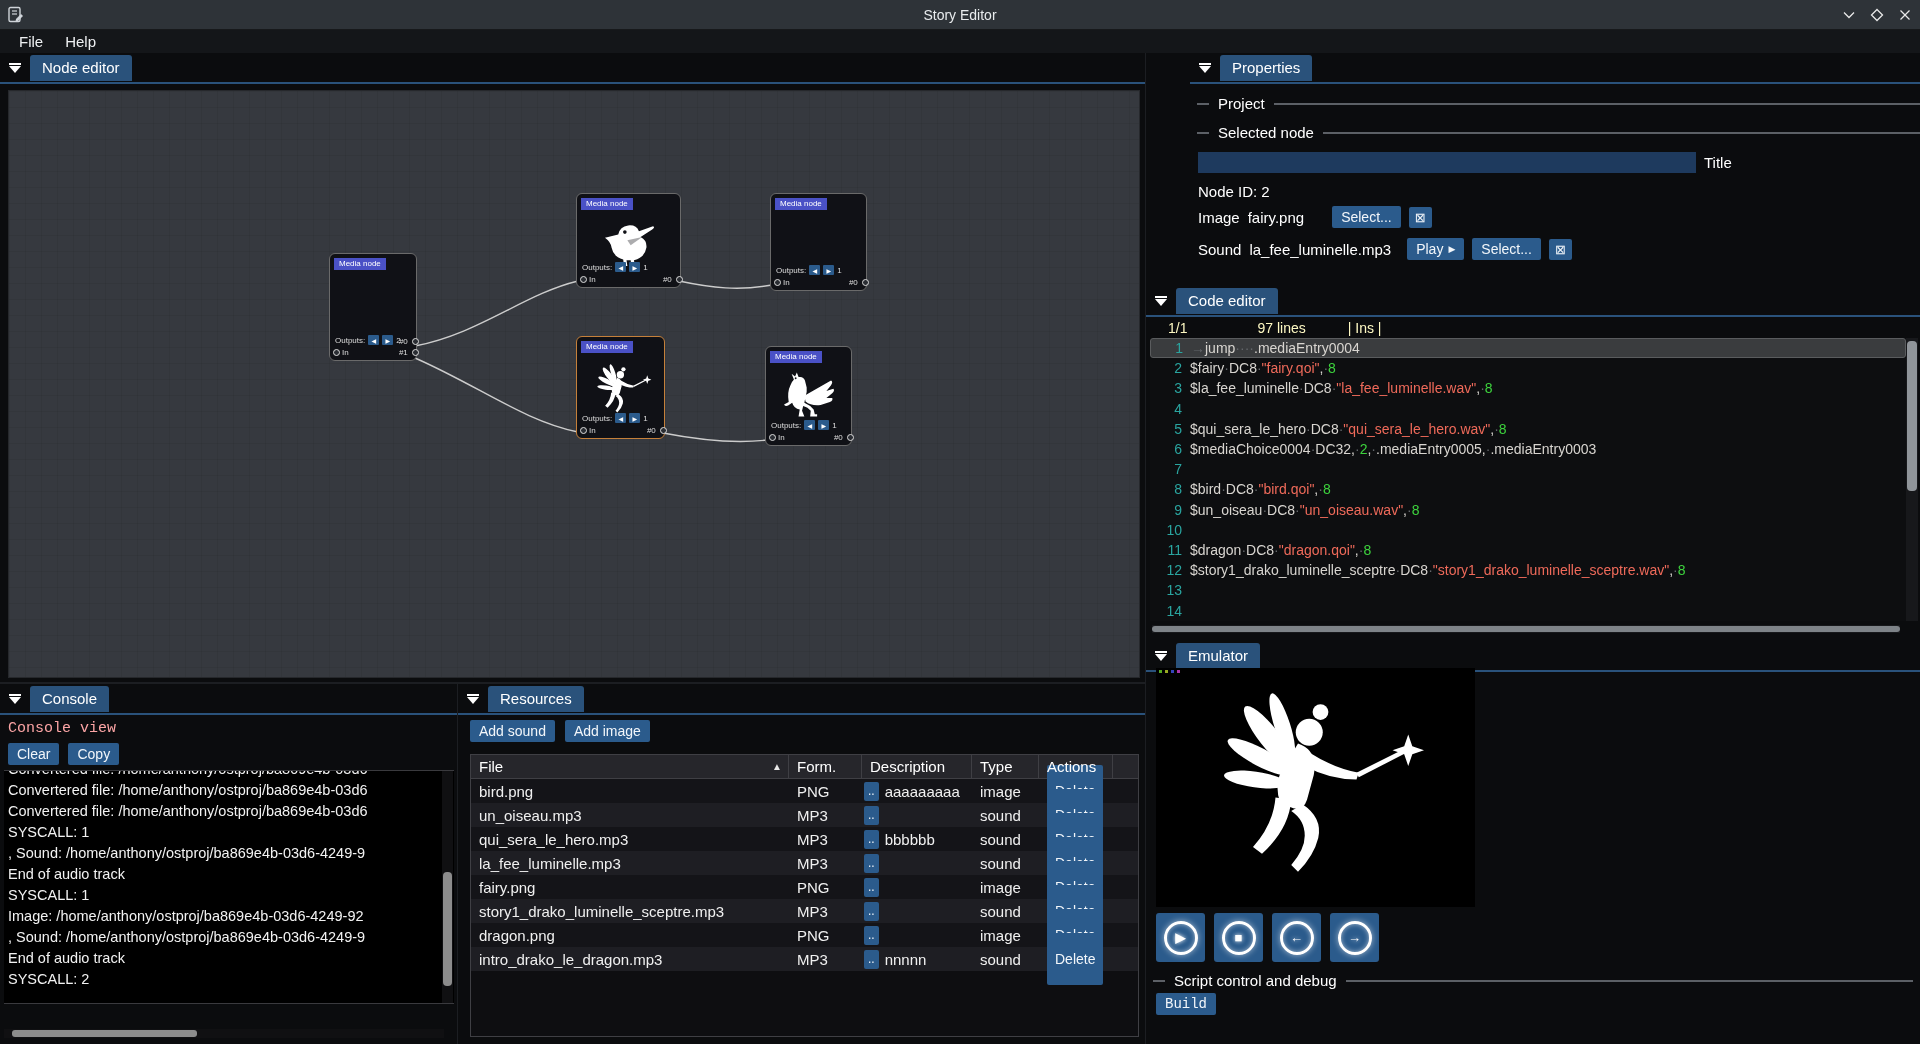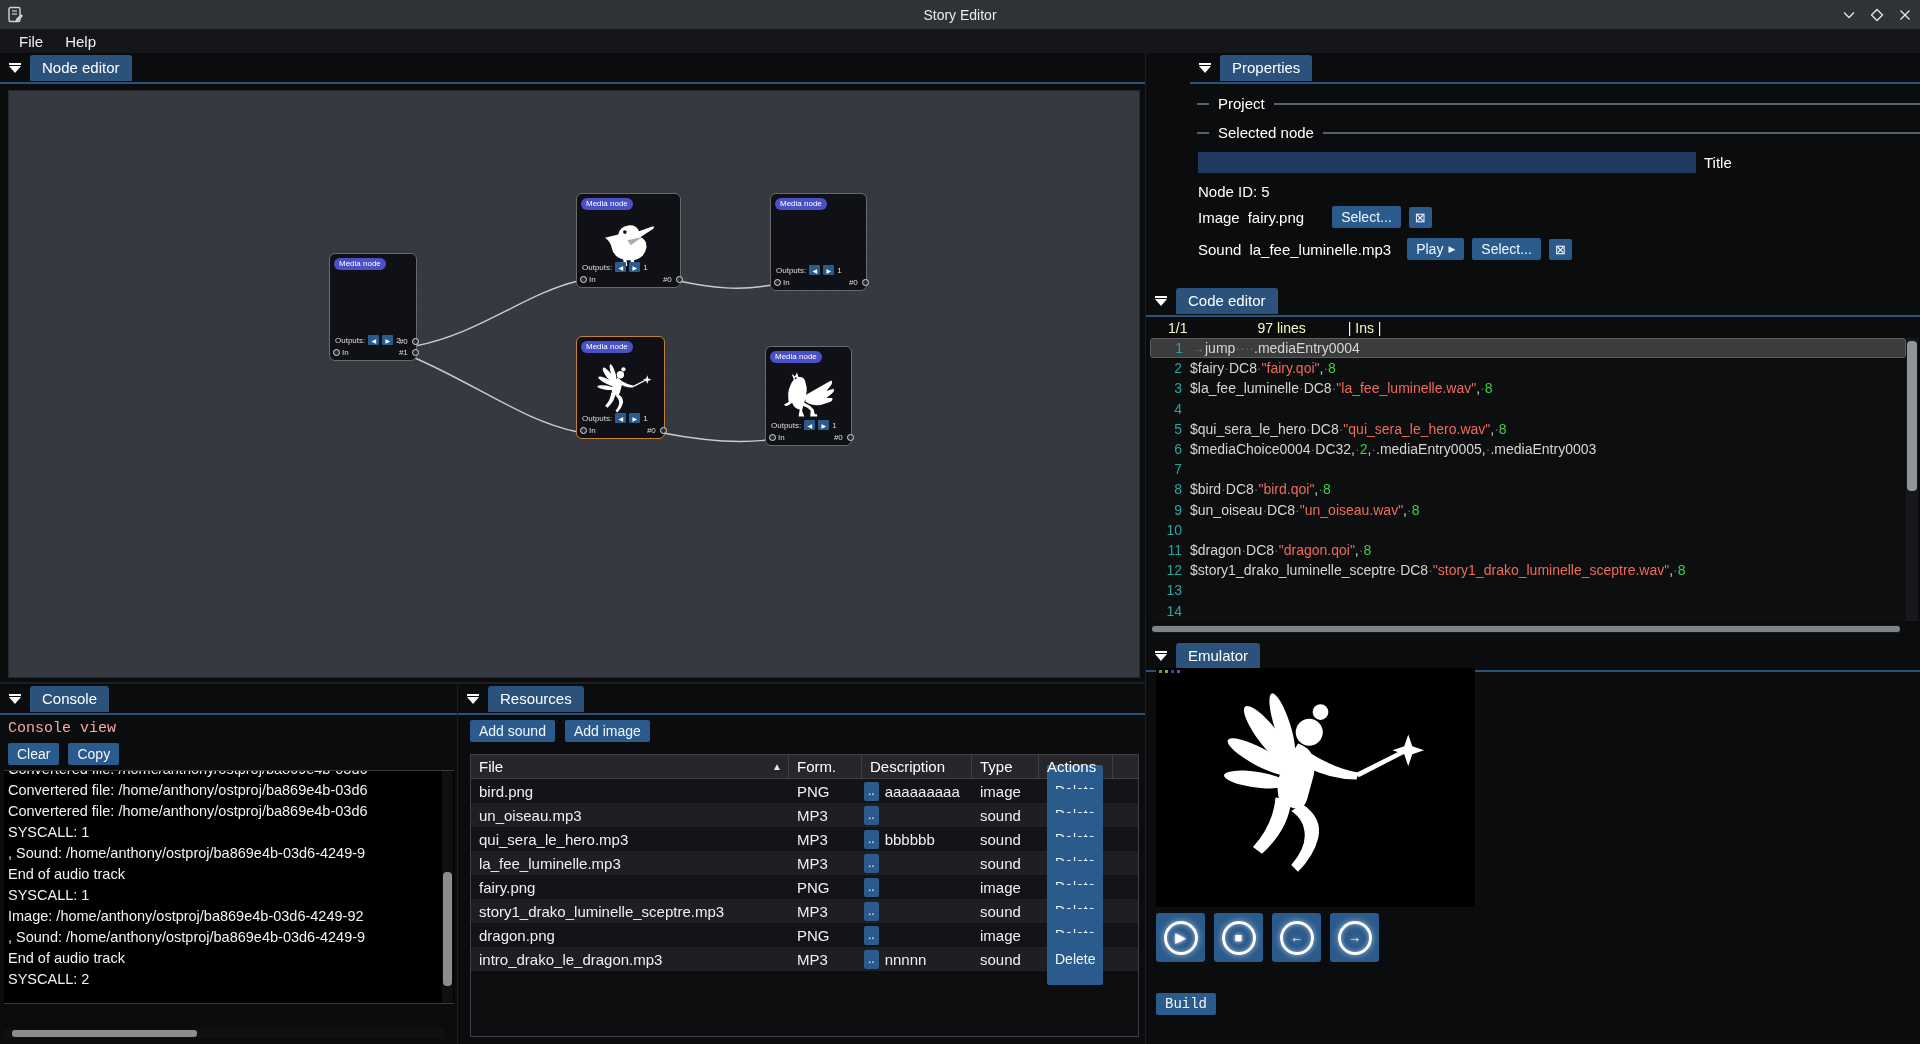--- a/index.html
+++ b/index.html
@@ -40,21 +40,21 @@
 
   
   #node-editor{left:0;top:53px;width:1146px;height:629px;}
   #canvas{position:absolute;left:8px;top:37px;width:1130px;height:586px;background:#36393f;
     background-image:linear-gradient(rgba(0,0,0,.06) 1px,transparent 1px),linear-gradient(90deg,rgba(0,0,0,.06) 1px,transparent 1px);
     background-size:16px 16px;border:1px solid #26282c;}
   #edges{position:absolute;left:0;top:0;width:100%;height:100%;}
   .node{position:absolute;background:#101116;border:1px solid #6a6a6a;border-radius:6px;box-sizing:border-box;}
   .node.selected{border-color:#c5803a;}
   .nbadge{position:absolute;left:4px;top:4px;background:#4a51c6;color:#fff;font-size:8px;line-height:10px;
-    padding:1px 5px;border-radius:6px;white-space:nowrap;}
+    padding:1px 5px;border-radius:0;white-space:nowrap;}
   .nimg{position:absolute;left:50%;top:52%;transform:translate(-50%,-50%);}
   .n-outrow{position:absolute;left:5px;bottom:15px;display:flex;align-items:center;gap:3px;font-size:8px;color:#ddd;justify-content:flex-end;}
   .nbtn{background:#2b5b8c;color:#fff;font-size:6px;width:11px;height:10px;display:inline-flex;align-items:center;justify-content:center;border-radius:1px;cursor:pointer;}
   .n-in{position:absolute;left:3px;bottom:3px;font-size:8px;color:#ddd;display:flex;align-items:center;gap:2px;}
   .n-outs{position:absolute;right:-3px;bottom:2px;font-size:8px;color:#ddd;text-align:right;}
   .n-outs div{display:flex;align-items:center;gap:2px;justify-content:flex-end;line-height:11px;}
   .port{display:inline-block;width:5px;height:5px;border:1px solid #ddd;border-radius:50%;background:#2a2d33;}
 
   
   #properties{left:1146px;top:53px;width:774px;height:229px;margin-left:44px;}
@@ -309,21 +309,21 @@
       <span>Project</span>
       <span class="line"></span>
   </div>
   <div id="prop-selected" class="grp">
     <span class="dash"></span>
       <span>Selected node</span>
       <span class="line"></span>
   </div>
   <input id="title-input" value="" style="">
   <span id="title-label">Title</span>
-  <div id="node-id">Node ID: 5</div>
+  <div id="node-id">Node ID: 2</div>
   <div id="img-row" class="prop-row">
     <span>Image</span>
     <span style="margin-right:20px;">fairy.png</span>
     <span class="btn">Select...</span>
     <span class="btn xbtn">⊠</span>
   </div>
   <div id="snd-row" class="prop-row">
     <span>Sound</span>
     <span style="margin-right:8px;">la_fee_luminelle.mp3</span>
     <span class="btn">
@@ -403,20 +403,25 @@
       <div class="emu-btn">
         <span class="emu-ico">■</span>
       </div>
       <div class="emu-btn">
         <span class="emu-ico">←</span>
       </div>
       <div class="emu-btn">
         <span class="emu-ico">→</span>
       </div>
     </div>
+  <div id="emu-group" class="grp">
+    <span class="dash"></span>
+      <span>Script control and debug</span>
+      <span class="line"></span>
+  </div>
   <span id="build-btn" class="btn">Build</span>
 </div>
 
 <div id="console" class="panel">
   <div class="phead">
     <span class="collapse">
         <span class="bar"></span>
         <span class="tri"></span>
       </span>
     <span class="tab">Console</span>

